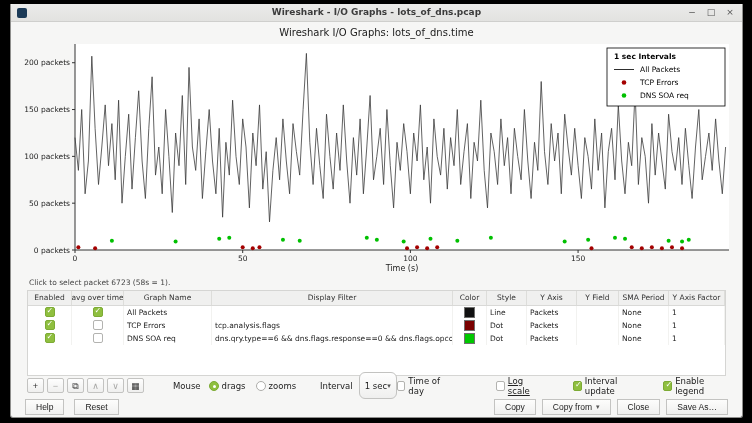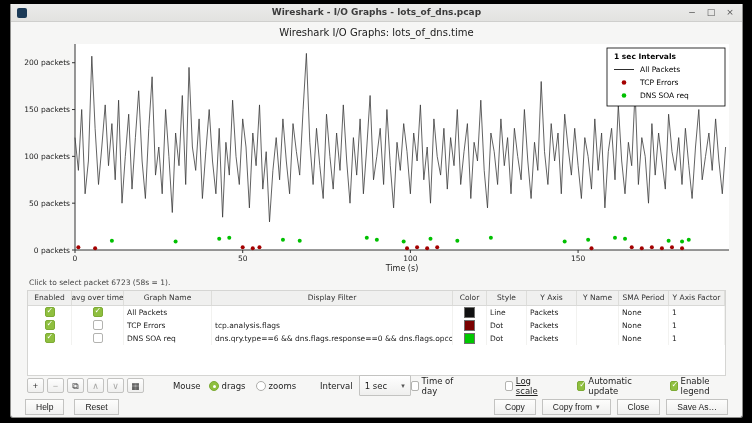--- a/index.html
+++ b/index.html
@@ -46,23 +46,23 @@
     width:3px; height:3px; border-radius:50%; background:#fff; }
   .swatch { width:11px; height:11px; display:inline-block; border:1px solid #6f6f6d; }
   .toolbar { display:flex; align-items:center; padding:0 16px; height:19px;
     font-size:8.5px; color:#222; }
   .btn-small { width:17px; height:15px; background:linear-gradient(#fefefe,#efefee);
     border:1px solid #c3c3c1; border-radius:2px; font-size:9px; line-height:12px;
     text-align:center; color:#333; margin-right:3px; cursor:default; }
   .btn-small.dim { color:#a8a8a6; }
   .label { color:#222; }
   .opt { display:flex; align-items:center; gap:3px; }
-  .dropdown { display:flex; align-items:center; gap:14px;
+  .dropdown { display:flex; align-items:center; gap:0;
     background:linear-gradient(#fefefe,#efefee); border:1px solid #c3c3c1;
-    border-radius:1px; padding:1px 5px; font-size:8.5px; color:#222; height:21px; }
+    border-radius:6px; padding:1px 5px; font-size:8.5px; color:#222; height:27px; }
   .chev { font-size:7px; color:#555; }
   .footer { display:flex; align-items:center; padding:1px 14px 0; height:22px; }
   .btn { background:linear-gradient(#fdfdfc,#f0f0ef); border:1px solid #c3c3c1;
     border-radius:0; font-size:8.5px; padding:2px 10px; color:#222; height:16px;
     display:flex; align-items:center; gap:4px; cursor:default; }
   .footer .right { margin-left:auto; display:flex; gap:6px; }
   .footer .left { display:flex; gap:10px; }
 </style>
 </head>
 <body>
@@ -162,21 +162,21 @@
 
   <div class="table-wrap">
     <div class="thead" id="table-header">
         <div class="th" style="width: 44px;">Enabled</div>
         <div class="th" style="width: 52px;">avg over time</div>
         <div class="th" style="width: 88px;">Graph Name</div>
         <div class="th" style="flex: 1 1 0%;">Display Filter</div>
         <div class="th" style="width: 34px;">Color</div>
         <div class="th" style="width: 40px;">Style</div>
         <div class="th" style="width: 50px;">Y Axis</div>
-        <div class="th" style="width: 42px;">Y Name</div>
+        <div class="th" style="width: 42px;">Y Field</div>
         <div class="th" style="width: 50px;">SMA Period</div>
         <div class="th" style="width: 56px;">Y Axis Factor</div>
       </div>
     <div id="table-body">
         <div class="tr">
           <div class="td center" style="width: 44px;">
             <span class="cb checked"></span>
           </div>
           <div class="td center" style="width: 52px;">
             <span class="cb checked"></span>
@@ -260,21 +260,21 @@
         <span class="opt" style=" justify-content: space-between;">
           <span class="cb"></span>
           <span>Time of day</span>
         </span>
         <span class="opt" style="margin-left: 46px; text-decoration: underline;">
           <span class="cb"></span>
           <span>Log scale</span>
         </span>
         <span class="opt" style="margin-left: 32px;">
           <span class="cb checked"></span>
-          <span>Automatic update</span>
+          <span>Interval update</span>
         </span>
         <span class="opt" style="margin-left: 24px;">
           <span class="cb checked"></span>
           <span>Enable legend</span>
         </span>
       </span>
   </div>
 
   <div class="footer">
     <span class="left">

